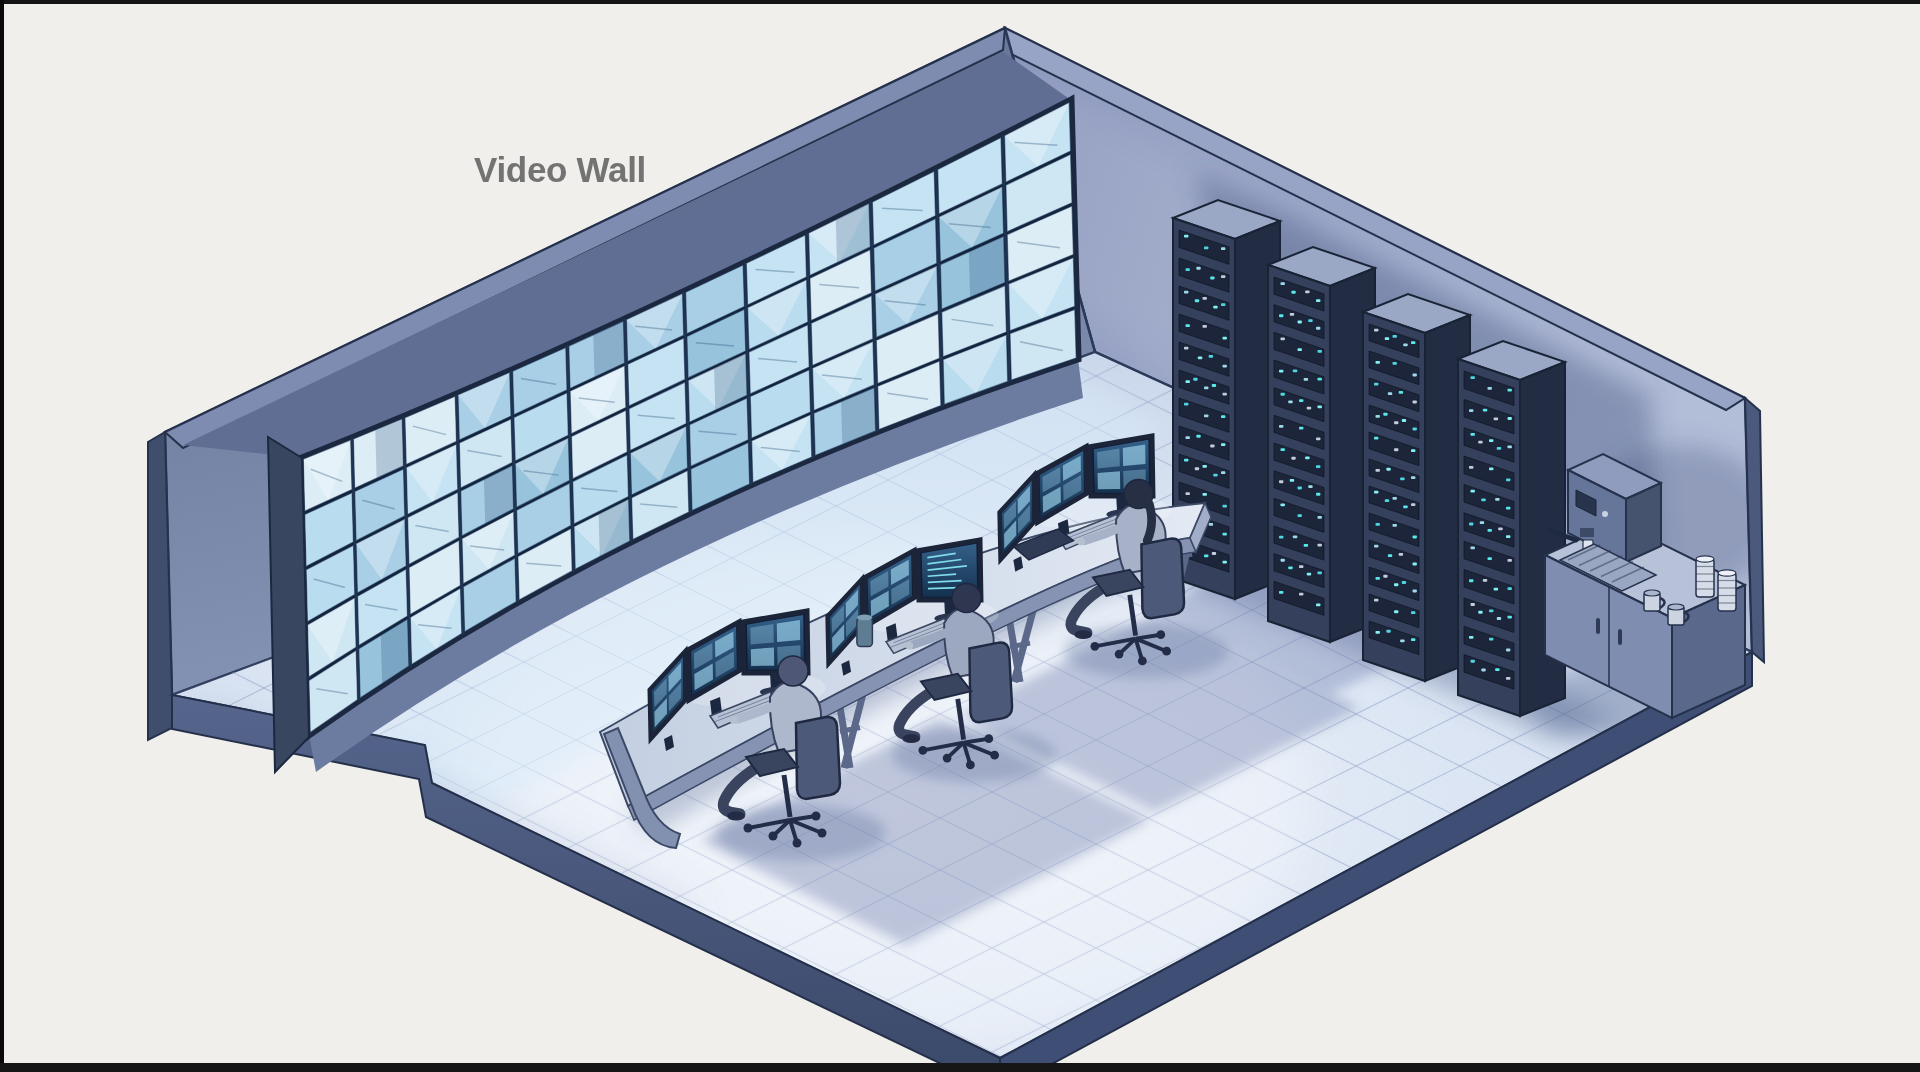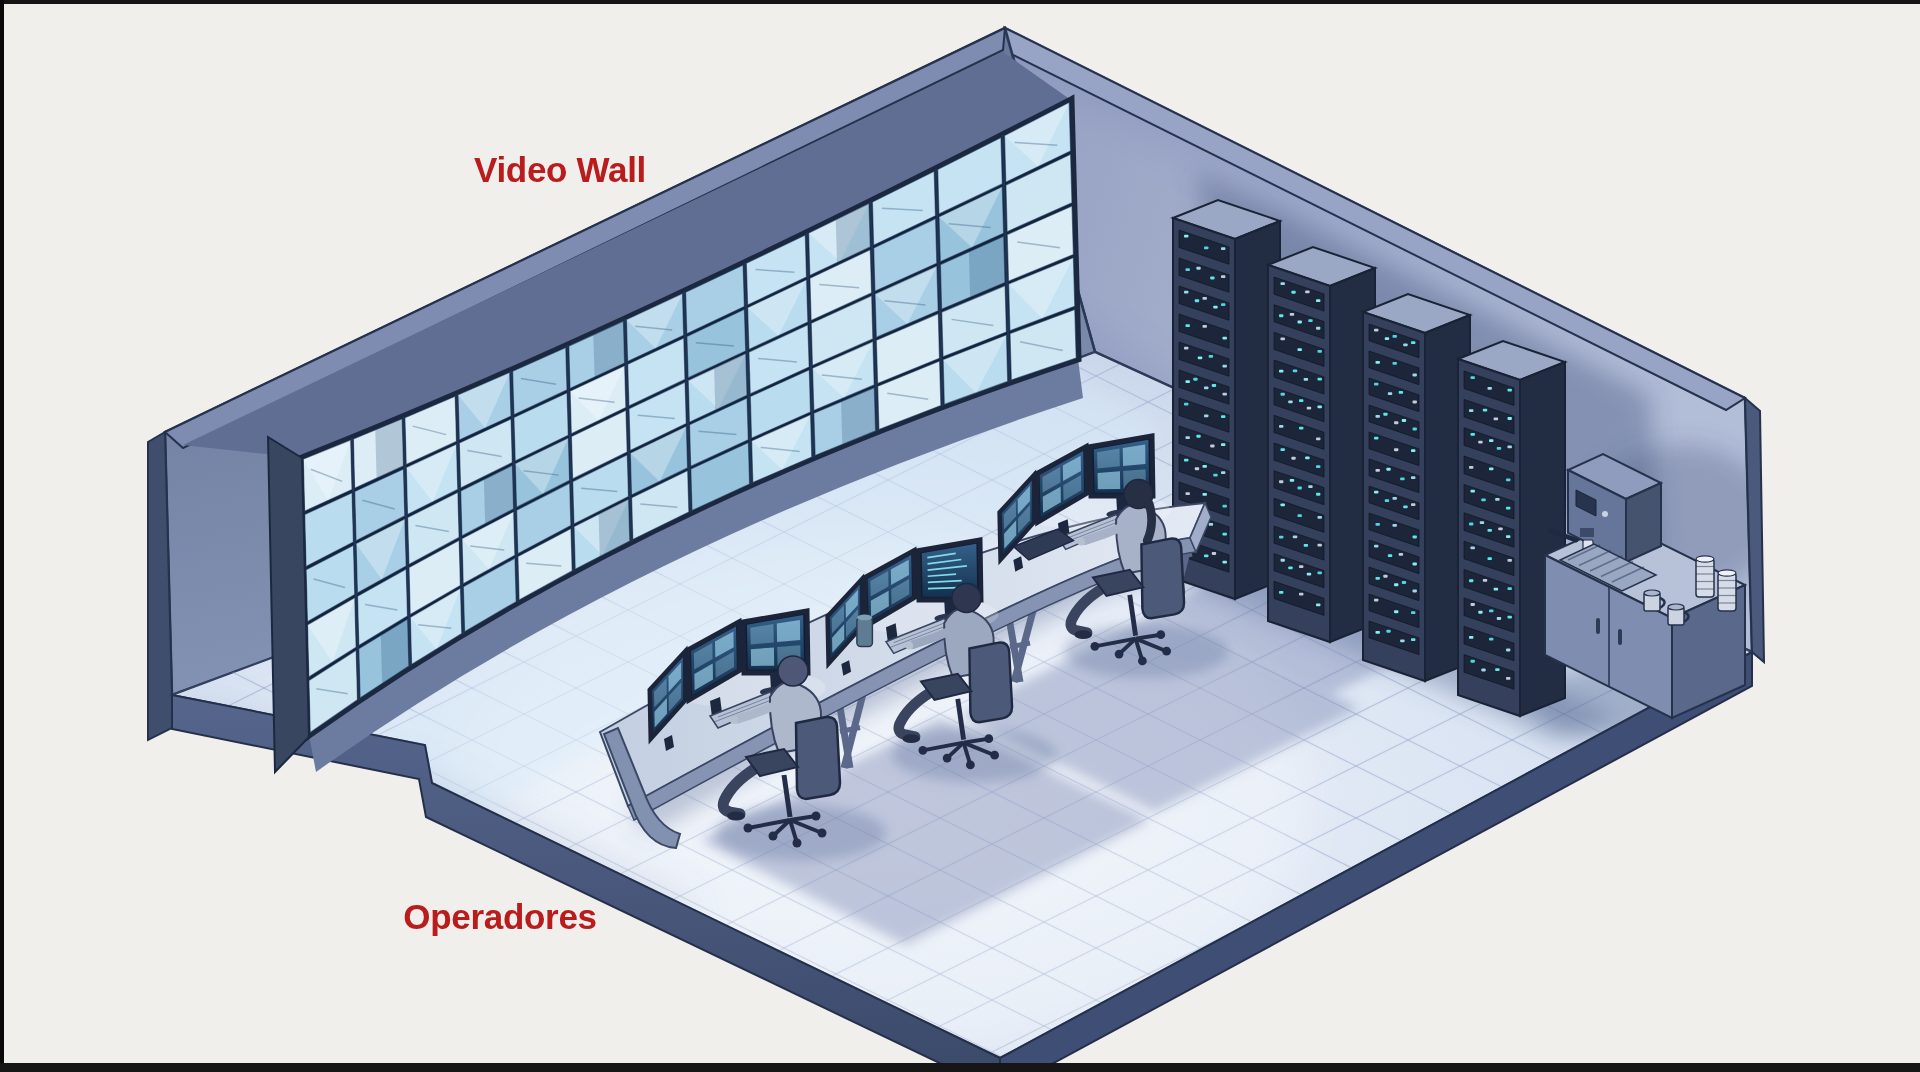--- a/index.html
+++ b/index.html
@@ -1,19 +1,19 @@
 <!DOCTYPE html>
 <html><head>
 <meta charset="utf-8">
 <style>
   html,body{margin:0;padding:0;background:#f0efec;overflow:hidden;}
   #stage{position:relative;width:1920px;height:1072px;background:#f0efec;
          font-family:"Liberation Sans", sans-serif;}
   .frame-bar{position:absolute;}
-  .scene-label{position:absolute;color:#b91c1c;font-weight:700;font-size:35px;
+  .scene-label{position:absolute;color:#737373;font-weight:700;font-size:35px;
                letter-spacing:-0.3px;text-align:center;white-space:nowrap;}
   #label-videowall{left:430px;top:150px;width:260px;}
   #label-nvr{left:1410px;top:187px;width:320px;}
   #label-operators{left:365px;top:897px;width:270px;}
   svg{position:absolute;left:0;top:0;}
 </style>
 </head>
 <body>
 
 <div id="stage">
@@ -803,18 +803,17 @@
             <line x1="14" y1="147" x2="46" y2="160" stroke="#232d48" stroke-width="4"></line>
             <circle cx="46" cy="160" r="4.5" fill="#232d48"></circle>
             <line x1="14" y1="147" x2="40" y2="143" stroke="#232d48" stroke-width="4"></line>
             <circle cx="40" cy="143" r="4.5" fill="#232d48"></circle>
           </g>
         </g>
       </g>
     </svg>
 
   <div id="label-videowall" class="scene-label">Video Wall</div>
-  <div id="label-operators" class="scene-label">Operadores</div>
 
   <div class="frame-bar" style="left:0;top:0;width:1920px;height:4px;background:#141414;"></div>
   <div class="frame-bar" style="left:0;top:0;width:4px;height:1072px;background:#0a0a0a;"></div>
   <div class="frame-bar" style="left:0;top:1063px;width:1920px;height:9px;background:#161616;"></div>
 </div>
 
 </body></html>

